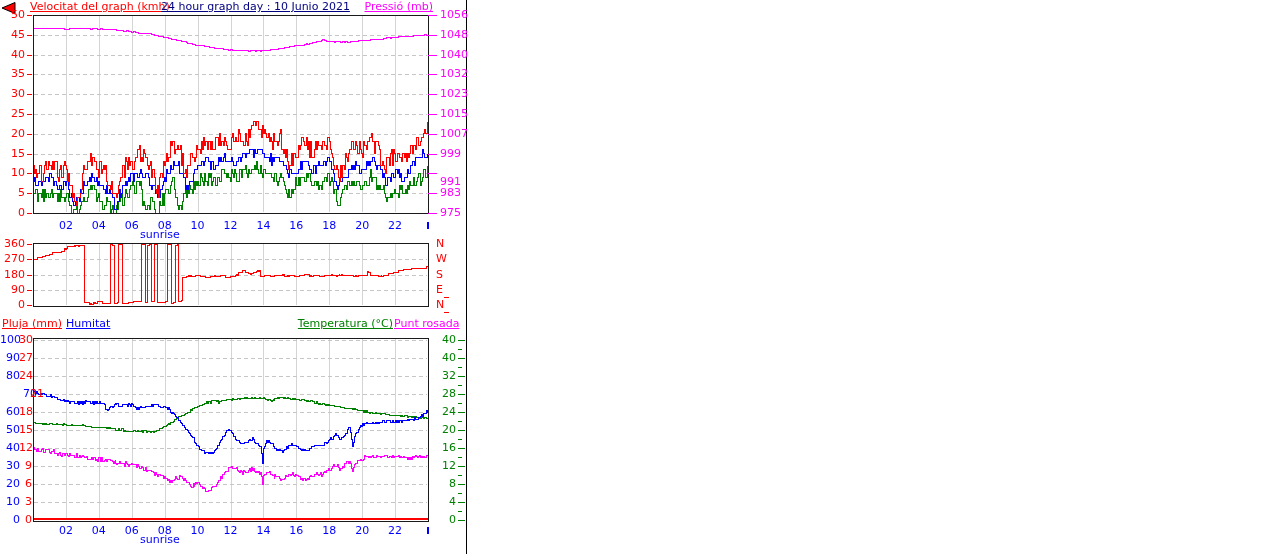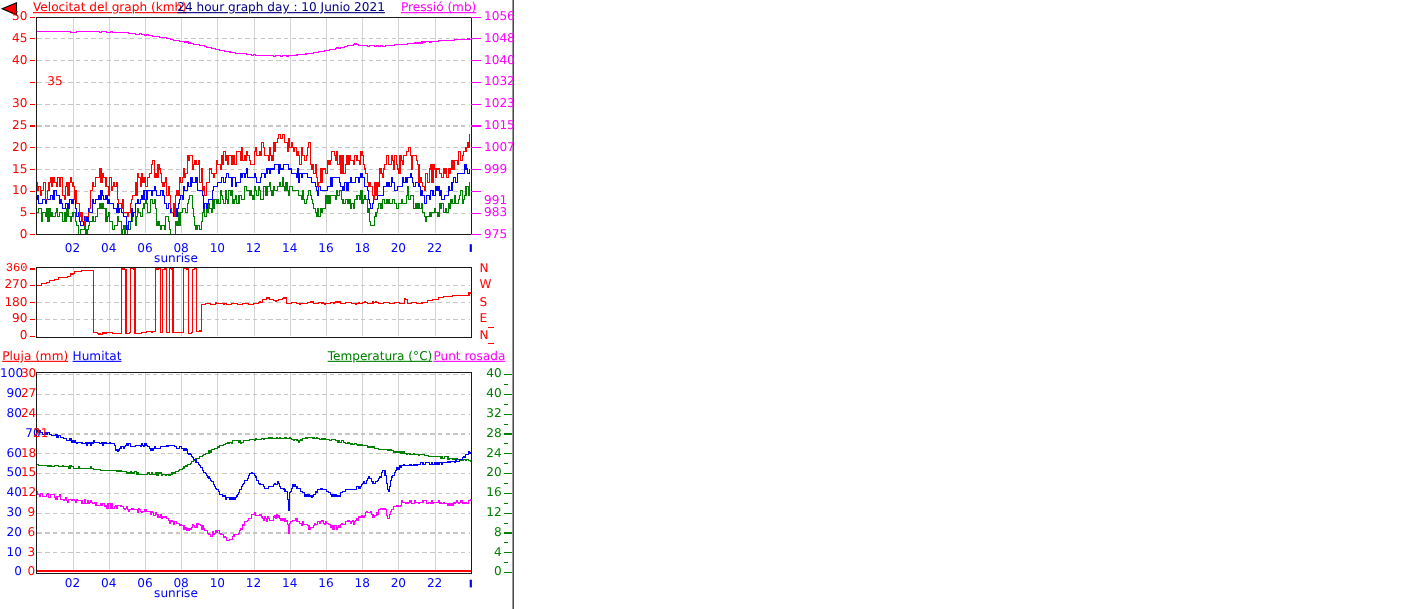--- a/index.html
+++ b/index.html
@@ -172,21 +172,21 @@
     <polygon points="2,8 15,2.5 15,13.5" fill="#ff0000" stroke="#000000" stroke-width="1"></polygon>
   </svg>
 
   <div id="tick-labels">
       <span class="tick" style="left:0;top:10px;width:25px;color:#ff0000;text-align:right;">50</span>
       <span class="tick" style="left:440px;top:10px;color:#ff00ff;">1056</span>
       <span class="tick" style="left:0;top:29.799999999999997px;width:25px;color:#ff0000;text-align:right;">45</span>
       <span class="tick" style="left:440px;top:29.799999999999997px;color:#ff00ff;">1048</span>
       <span class="tick" style="left:0;top:49.6px;width:25px;color:#ff0000;text-align:right;">40</span>
       <span class="tick" style="left:440px;top:49.6px;color:#ff00ff;">1040</span>
-      <span class="tick" style="left:0;top:69.4px;width:25px;color:#ff0000;text-align:right;padding-left:32px;">35</span>
+      <span class="tick" style="left:0;top:69.4px;width:25px;color:#ff0000;text-align:right;">35</span>
       <span class="tick" style="left:440px;top:69.4px;color:#ff00ff;">1032</span>
       <span class="tick" style="left:0;top:89.2px;width:25px;color:#ff0000;text-align:right;">30</span>
       <span class="tick" style="left:440px;top:89.2px;color:#ff00ff;">1023</span>
       <span class="tick" style="left:0;top:109px;width:25px;color:#ff0000;text-align:right;">25</span>
       <span class="tick" style="left:440px;top:109px;color:#ff00ff;">1015</span>
       <span class="tick" style="left:0;top:128.8px;width:25px;color:#ff0000;text-align:right;">20</span>
       <span class="tick" style="left:440px;top:128.8px;color:#ff00ff;">1007</span>
       <span class="tick" style="left:0;top:148.6px;width:25px;color:#ff0000;text-align:right;">15</span>
       <span class="tick" style="left:440px;top:148.6px;color:#ff00ff;">999</span>
       <span class="tick" style="left:0;top:168.4px;width:25px;color:#ff0000;text-align:right;">10</span>
@@ -199,21 +199,21 @@
       <span class="tick" style="left:88.83333333333333px;top:221px;width:20px;text-align:center;color:#0000ff;">04</span>
       <span class="tick" style="left:121.75px;top:221px;width:20px;text-align:center;color:#0000ff;">06</span>
       <span class="tick" style="left:154.66666666666666px;top:221px;width:20px;text-align:center;color:#0000ff;">08</span>
       <span class="tick" style="left:187.58333333333334px;top:221px;width:20px;text-align:center;color:#0000ff;">10</span>
       <span class="tick" style="left:220.5px;top:221px;width:20px;text-align:center;color:#0000ff;">12</span>
       <span class="tick" style="left:253.41666666666663px;top:221px;width:20px;text-align:center;color:#0000ff;">14</span>
       <span class="tick" style="left:286.3333333333333px;top:221px;width:20px;text-align:center;color:#0000ff;">16</span>
       <span class="tick" style="left:319.25px;top:221px;width:20px;text-align:center;color:#0000ff;">18</span>
       <span class="tick" style="left:352.1666666666667px;top:221px;width:20px;text-align:center;color:#0000ff;">20</span>
       <span class="tick" style="left:385.0833333333333px;top:221px;width:20px;text-align:center;color:#0000ff;">22</span>
-      <span class="tick" style="left:0;top:239px;width:25px;color:#ff0000;text-align:right;font-family:Liberation Mono, monospace;">360</span>
+      <span class="tick" style="left:0;top:239px;width:25px;color:#ff0000;text-align:right;">360</span>
       <span class="tick" style="left:436px;top:239px;color:#ff0000;">N</span>
       <span class="tick" style="left:0;top:254.25px;width:25px;color:#ff0000;text-align:right;">270</span>
       <span class="tick" style="left:436px;top:254.25px;color:#ff0000;">W</span>
       <span class="tick" style="left:0;top:269.5px;width:25px;color:#ff0000;text-align:right;">180</span>
       <span class="tick" style="left:436px;top:269.5px;color:#ff0000;">S</span>
       <span class="tick" style="left:0;top:284.75px;width:25px;color:#ff0000;text-align:right;">90</span>
       <span class="tick" style="left:436px;top:284.75px;color:#ff0000;">E</span>
       <span class="tick" style="left:0;top:300px;width:25px;color:#ff0000;text-align:right;">0</span>
       <span class="tick" style="left:436px;top:300px;color:#ff0000;">N</span>
       <span class="tick" style="left:0;top:335px;width:20px;color:#0000ff;text-align:right;">100</span>

